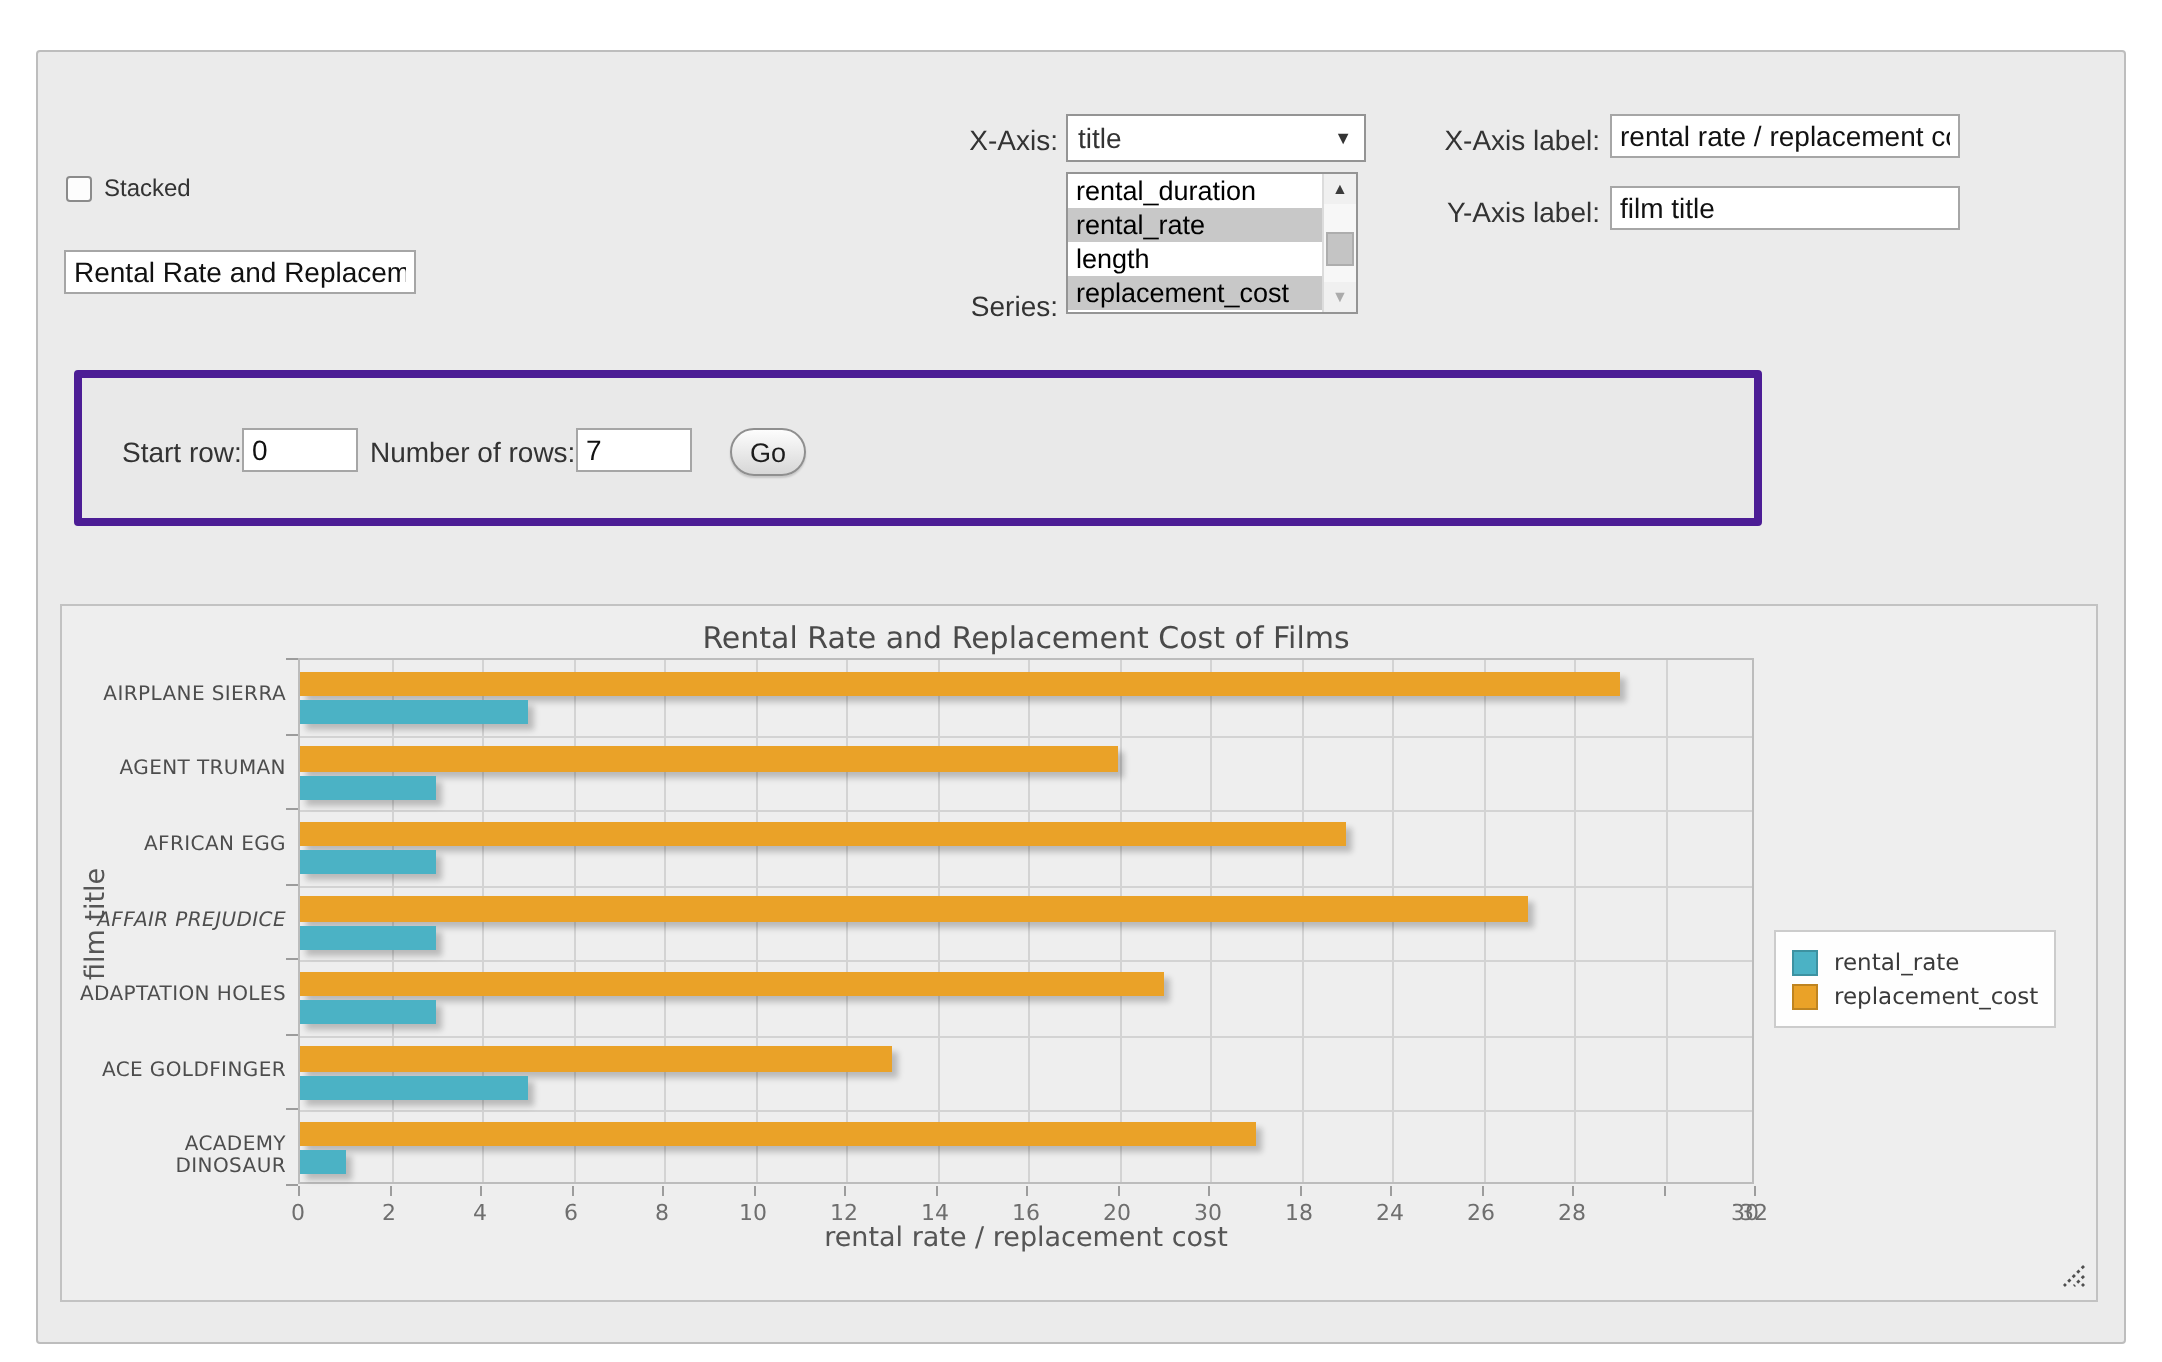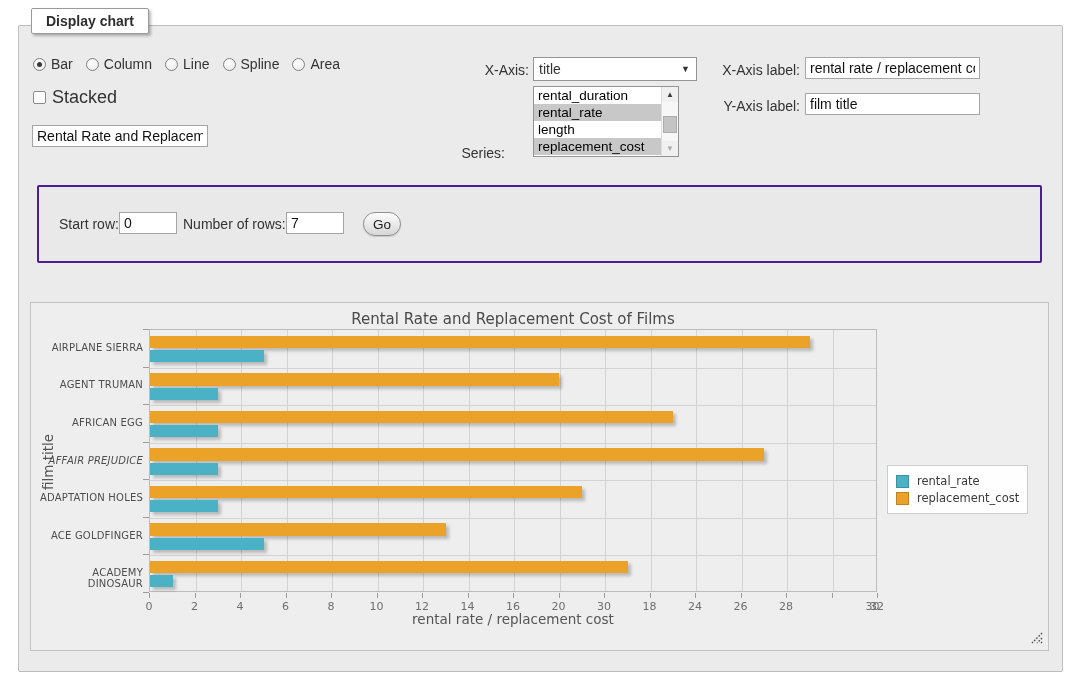--- a/index.html
+++ b/index.html
@@ -29,39 +29,39 @@
   .radio-item { display:flex; align-items:center; cursor:default; }
   .radio {
     width:13px; height:13px; border-radius:50%; border:1px solid #818181;
     background:radial-gradient(circle at 35% 30%, #ffffff, #e8e8e8);
     display:inline-block; margin-right:5px; position:relative;
   }
   .radio.checked::after {
     content:""; position:absolute; left:3px; top:3px; width:5px; height:5px;
     border-radius:50%; background:#3a3a3a;
   }
-  .stacked-row { position:absolute; left:14px; top:61px; display:flex; align-items:center; font-size:18px; }
+  .stacked-row { position:absolute; left:14px; top:61px; display:flex; align-items:center; font-size:12px; }
   .checkbox {
     width:13px; height:13px; border:1px solid #8b8b8b; background:#fdfdfd;
     display:inline-block; margin-right:6px; border-radius:2px;
   }
 
   input.txt {
     position:absolute; border:1px solid #a6a6a6; background:#fff; color:#111;
     font-family:"Liberation Sans", sans-serif; font-size:14px; padding:2px 4px; height:22px;
   }
   #chart-title-input { left:13px; top:99px; width:176px; }
   #x-axis-label-input { left:786px; top:31px; width:175px; }
   #y-axis-label-input { left:786px; top:67px; width:175px; }
   #start-row-input { left:80px; top:25px; width:58px; }
   #num-rows-input { left:247px; top:25px; width:58px; }
 
   
   .select {
-    position:absolute; left:514px; top:31px; width:164px; height:24px;
+    position:absolute; left:514px; top:31px; width:150px; height:24px;
     border:1px solid #949494; background:#fff; font-size:14px;
     display:flex; align-items:center; justify-content:space-between; padding:0 6px 0 5px;
   }
   .select-arrow { font-size:9px; color:#333; }
 
   
   .listbox {
     position:absolute; left:514px; top:60px; width:146px; height:71px;
     border:1px solid #949494; background:#fff; display:flex; overflow:hidden;
   }
@@ -71,22 +71,22 @@
   .scrollbar { width:17px; flex:0 0 17px; background:#f2f2f2; border-left:1px solid #dcdcdc; display:flex; flex-direction:column; }
   .sb-btn { height:15px; background:#f0f0f0; display:flex; align-items:center; justify-content:center; }
   .sb-arrow { font-size:8px; line-height:8px; }
   .up-arrow { color:#3b3b3b; }
   .down-arrow { color:#ababab; }
   .sb-track { flex:1 1 auto; position:relative; background:#f7f7f7; }
   .sb-thumb { position:absolute; left:1px; right:1px; top:14px; height:17px; background:#c4c4c4; border:1px solid #adadad; }
 
   
   .rows-panel {
-    position:absolute; left:18px; top:159px; width:1005px; height:78px;
-    background:#e9e9e9; border:2px solid #4c1d95; border-radius:2px;
+    position:absolute; left:18px; top:159px; width:844px; height:78px;
+    background:#e9e9e9; border:4px solid #4c1d95; border-radius:2px;
   }
   .go-btn {
     position:absolute; left:324px; top:25px; width:38px; height:24px;
     border:1px solid #8f8f8f; border-radius:12px; color:#1c1c1c;
     background:linear-gradient(#fdfdfd,#d7d7d7); font-size:13.5px;
     font-family:"Liberation Sans", sans-serif; box-shadow:0 1px 1px rgba(0,0,0,0.15);
   }
 
   
   .chart-container {
@@ -115,59 +115,36 @@
   .legend-row { display:flex; align-items:center; margin:3px 0; }
   .legend-swatch { width:13px; height:13px; border:1px solid rgba(0,0,0,0.18); flex:0 0 13px; }
   .legend-label { font-size:11.5px; color:#3a3a3a; margin-left:8px; white-space:nowrap;
     font-family:"DejaVu Sans", sans-serif; }
   .resize-grip { position:absolute; right:5px; bottom:6px; width:12px; height:12px; }
 </style>
 </head>
 <body>
 
 <div class="panel">
-  <div class="panel-legend">Display chart</div>
-
-  <div class="chart-type-group">
-      <label class="radio-item">
-        <span class="radio checked"></span>
-        <span>Bar</span>
-      </label>
-      <label class="radio-item">
-        <span class="radio"></span>
-        <span>Column</span>
-      </label>
-      <label class="radio-item">
-        <span class="radio"></span>
-        <span>Line</span>
-      </label>
-      <label class="radio-item">
-        <span class="radio"></span>
-        <span>Spline</span>
-      </label>
-      <label class="radio-item">
-        <span class="radio"></span>
-        <span>Area</span>
-      </label>
-    </div>
+
 
   <div class="stacked-row">
     <span class="checkbox"></span>
     <span>Stacked</span>
   </div>
 
   <input class="txt" id="chart-title-input" value="Rental Rate and Replacement Cost of Films" style="">
 
   <div class="ctl-label right-align" style="left:410px; top:36px; width:100px;">X-Axis:</div>
   <div class="select">
     <span>title</span>
     <span class="select-arrow">▼</span>
   </div>
 
-  <div class="ctl-label right-align" style="left:386px; top:119px; width:100px;">Series:</div>
+  <div class="ctl-label right-align" style="left:410px; top:119px; width:100px;">Series:</div>
   <div class="listbox">
     <div class="options">
         <div class="option">rental_duration</div>
         <div class="option selected">rental_rate</div>
         <div class="option">length</div>
         <div class="option selected">replacement_cost</div>
       </div>
     <div class="scrollbar">
       <div class="sb-btn">
         <span class="sb-arrow up-arrow">▲</span>

